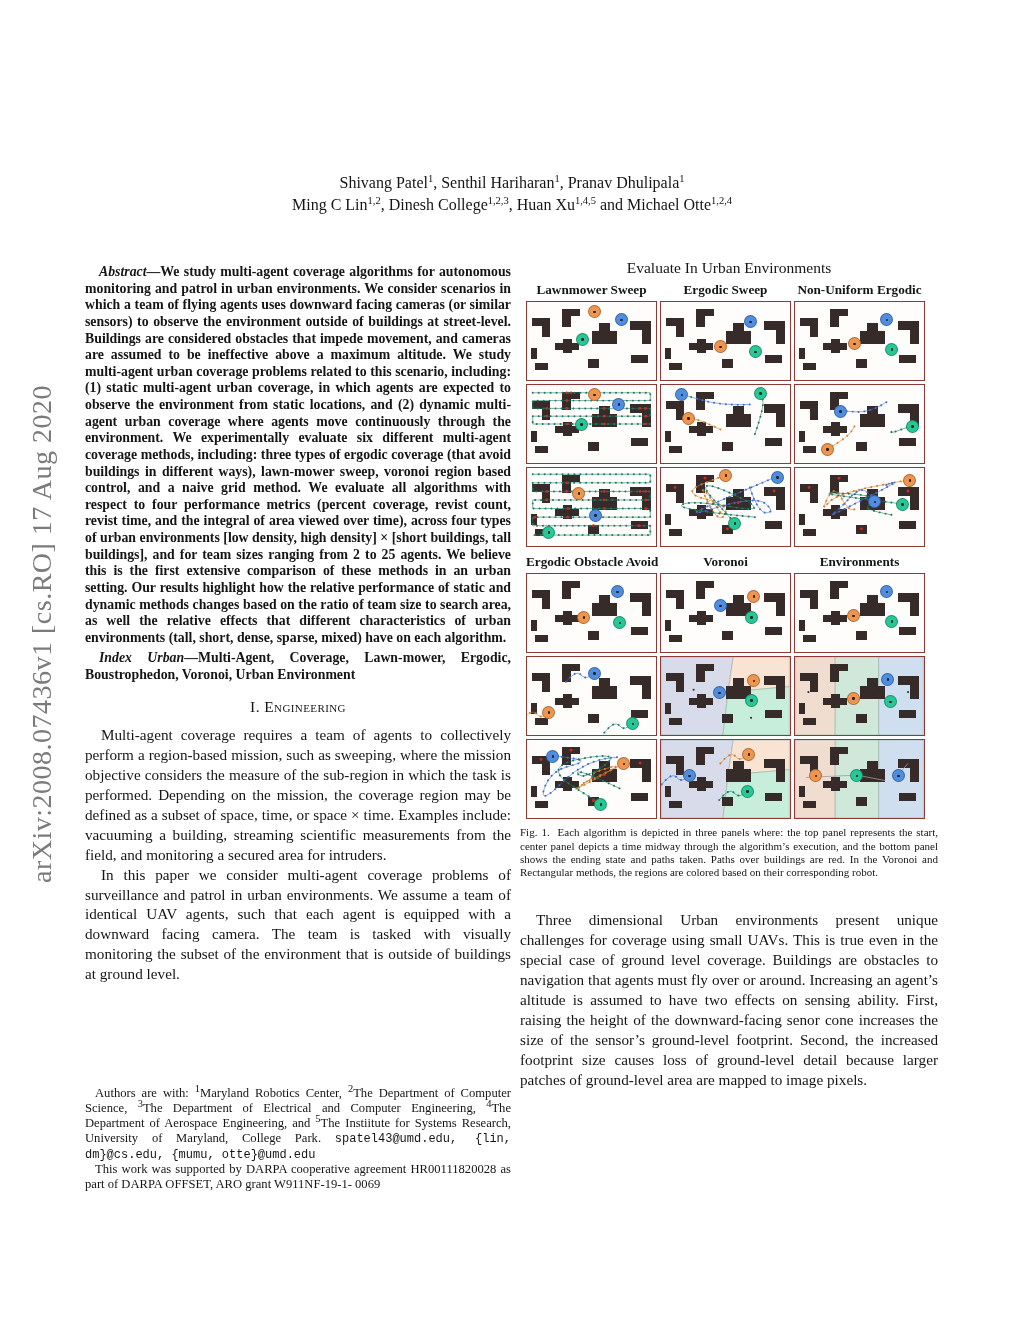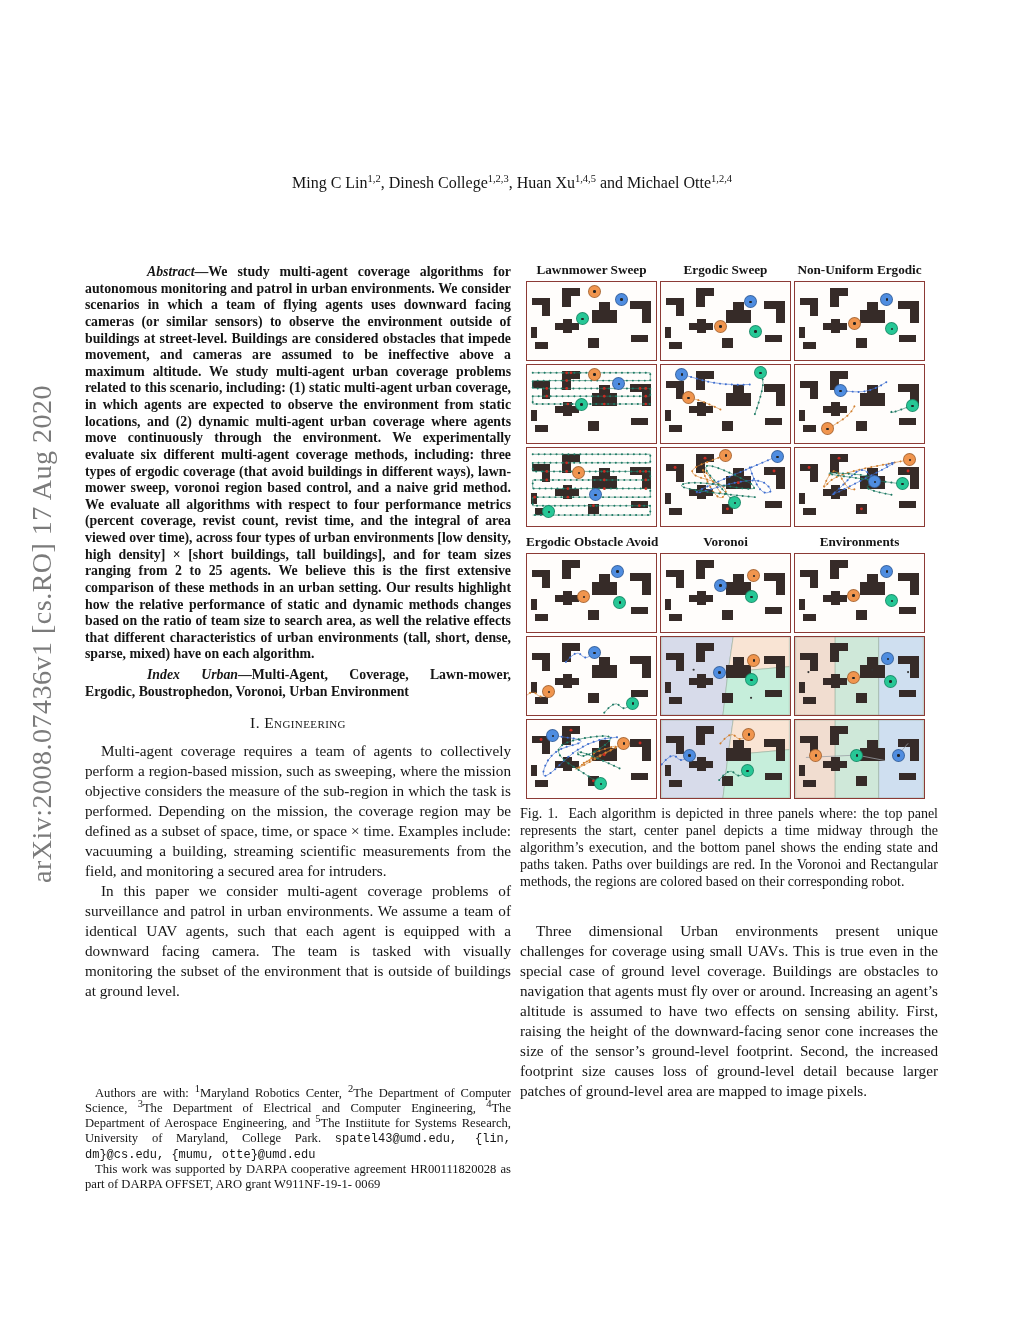--- a/index.html
+++ b/index.html
@@ -11,68 +11,70 @@
         font-size:23px;font-weight:700;}
   .authors{position:absolute;top:172px;left:0;width:100%;text-align:center;
         font-size:16px;line-height:1.4;}
   sup{font-size:10.5px;line-height:0;}
   .col-left{position:absolute;left:85px;top:264px;width:426px;}
   .col-right{position:absolute;left:520px;top:258px;width:418px;}
   .footnotes{position:absolute;left:85px;top:1086px;width:426px;}
   p{margin:0;}
   .abstract,.idx{font-size:13.8px;font-weight:700;line-height:1.205;text-align:justify;text-indent:14px;}
   .idx{margin-top:4px;}
-  .lead{font-style:italic;margin-left:48px;}
+  .lead{font-style:italic;}
   .heading{margin-top:14px;margin-bottom:9px;text-align:center;font-size:15.5px;
         font-variant:small-caps;letter-spacing:.4px;}
   .para{font-size:15.2px;line-height:1.315;text-align:justify;text-indent:16px;}
   .cont{text-align-last:justify;}
   .fn{font-size:12.6px;line-height:1.2;text-align:justify;text-indent:10px;}
   .mono{font-family:"Liberation Mono",monospace;font-size:12px;}
   .figheader{font-size:15.5px;line-height:1.32;text-align:center;margin-bottom:4px;}
   .figlabels{display:grid;grid-template-columns:repeat(3,131px);gap:3px;margin-left:6px;
         font-weight:700;font-size:13.2px;text-align:center;margin-top:4px;margin-bottom:3px;}
   .figlabels span{white-space:nowrap;}
   .figgrid{display:grid;grid-template-columns:repeat(3,131px);grid-auto-rows:80px;gap:3px;margin-left:6px;}
   .panel{position:relative;background:#fffdfb;border:1.5px solid #8c3a35;box-sizing:border-box;overflow:hidden;}
   .panel svg{position:absolute;left:0;top:0;width:100%;height:100%;}
   .bld{position:absolute;background:#362b28;}
   .agent{position:absolute;width:13px;height:13px;border-radius:50%;margin-left:-6.5px;margin-top:-6.5px;
         border:1px solid rgba(0,0,0,.28);box-sizing:border-box;}
   .agent i{position:absolute;left:4.5px;top:4.5px;width:2.5px;height:2.5px;border-radius:50%;background:#222;}
-  .caption{margin-top:7px;font-size:14px;line-height:1.21;text-align:justify;}
+  .caption{margin-top:7px;font-size:11px;line-height:1.21;text-align:justify;}
   .rp1{margin-top:30px;}
 </style>
 </head>
 <body>
 
 <div class="page">
 
   <div class="watermark">arXiv:2008.07436v1  [cs.RO]  17 Aug 2020</div>
 
 
   <div class="authors">
+    <div><span>Shivang Patel</span><sup>1</sup><span>, Senthil Hariharan</span><sup>1</sup><span>, Pranav Dhulipala</span><sup>1</sup></div>
     <div><span>Ming C Lin</span><sup>1,2</sup><span>, Dinesh College</span><sup>1,2,3</sup><span>, Huan Xu</span><sup>1,4,5</sup><span> and Michael Otte</span><sup>1,2,4</sup></div>
   </div>
 
   <div class="col-left">
     <p class="abstract"><span class="lead">Abstract</span><span>—</span><span>We study multi-agent coverage algorithms for autonomous monitoring and patrol in urban environments. We consider scenarios in which a team of flying agents uses downward facing cameras (or similar sensors) to observe the environment outside of buildings at street-level. Buildings are considered obstacles that impede movement, and cameras are assumed to be ineffective above a maximum altitude. We study multi-agent urban coverage problems related to this scenario, including: (1) static multi-agent urban coverage, in which agents are expected to observe the environment from static locations, and (2) dynamic multi-agent urban coverage where agents move continuously through the environment. We experimentally evaluate six different multi-agent coverage methods, including: three types of ergodic coverage (that avoid buildings in different ways), lawn-mower sweep, voronoi region based control, and a naive grid method. We evaluate all algorithms with respect to four performance metrics (percent coverage, revist count, revist time, and the integral of area viewed over time), across four types of urban environments [low density, high density] × [short buildings, tall buildings], and for team sizes ranging from 2 to 25 agents. We believe this is the first extensive comparison of these methods in an urban setting. Our results highlight how the relative performance of static and dynamic methods changes based on the ratio of team size to search area, as well the relative effects that different characteristics of urban environments (tall, short, dense, sparse, mixed) have on each algorithm.</span></p>
     <p class="idx"><span class="lead">Index Urban</span><span>—</span><span>Multi-Agent, Coverage, Lawn-mower, Ergodic, Boustrophedon, Voronoi, Urban Environment</span></p>
     <div class="heading">I. Engineering</div>
     <p class="para">Multi-agent coverage requires a team of agents to collectively perform a region-based mission, such as sweeping, where the mission objective considers the measure of the sub-region in which the task is performed. Depending on the mission, the coverage region may be defined as a subset of space, time, or space × time. Examples include: vacuuming a building, streaming scientific measurements from the field, and monitoring a secured area for intruders.</p>
     <p class="para">In this paper we consider multi-agent coverage problems of surveillance and patrol in urban environments. We assume a team of identical UAV agents, such that each agent is equipped with a downward facing camera. The team is tasked with visually monitoring the subset of the environment that is outside of buildings at ground level.</p>
   </div>
 
   <div class="footnotes">
     <p class="fn"><span>Authors are with: </span><sup>1</sup><span>Maryland Robotics Center, </span><sup>2</sup><span>The Department of Computer Science, </span><sup>3</sup><span>The Department of Electrical and Computer Engineering, </span><sup>4</sup><span>The Department of Aerospace Engineering, and </span><sup>5</sup><span>The Instiitute for Systems Research, University of Maryland, College Park. </span><span class="mono">spatel43@umd.edu, {lin, dm}@cs.edu, {mumu, otte}@umd.edu</span></p>
     <p class="fn">This work was supported by DARPA cooperative agreement HR00111820028 as part of DARPA OFFSET, ARO grant W911NF-19-1- 0069</p>
   </div>
 
   <div class="col-right">
     <div class="figheader">
+      <div>Evaluate In Urban Environments</div>
     </div>
     <div class="figlabels" id="labels1">
         <span>Lawnmower Sweep</span>
         <span>Ergodic Sweep</span>
         <span>Non-Uniform Ergodic</span>
       </div>
     <div class="figgrid" id="grid1">
         <div class="panel">
           <div class="bld" style="left: 4%; top: 20%; width: 13%; height: 10%;"></div>
           <div class="bld" style="left: 12%; top: 20%; width: 6%; height: 24%;"></div>

